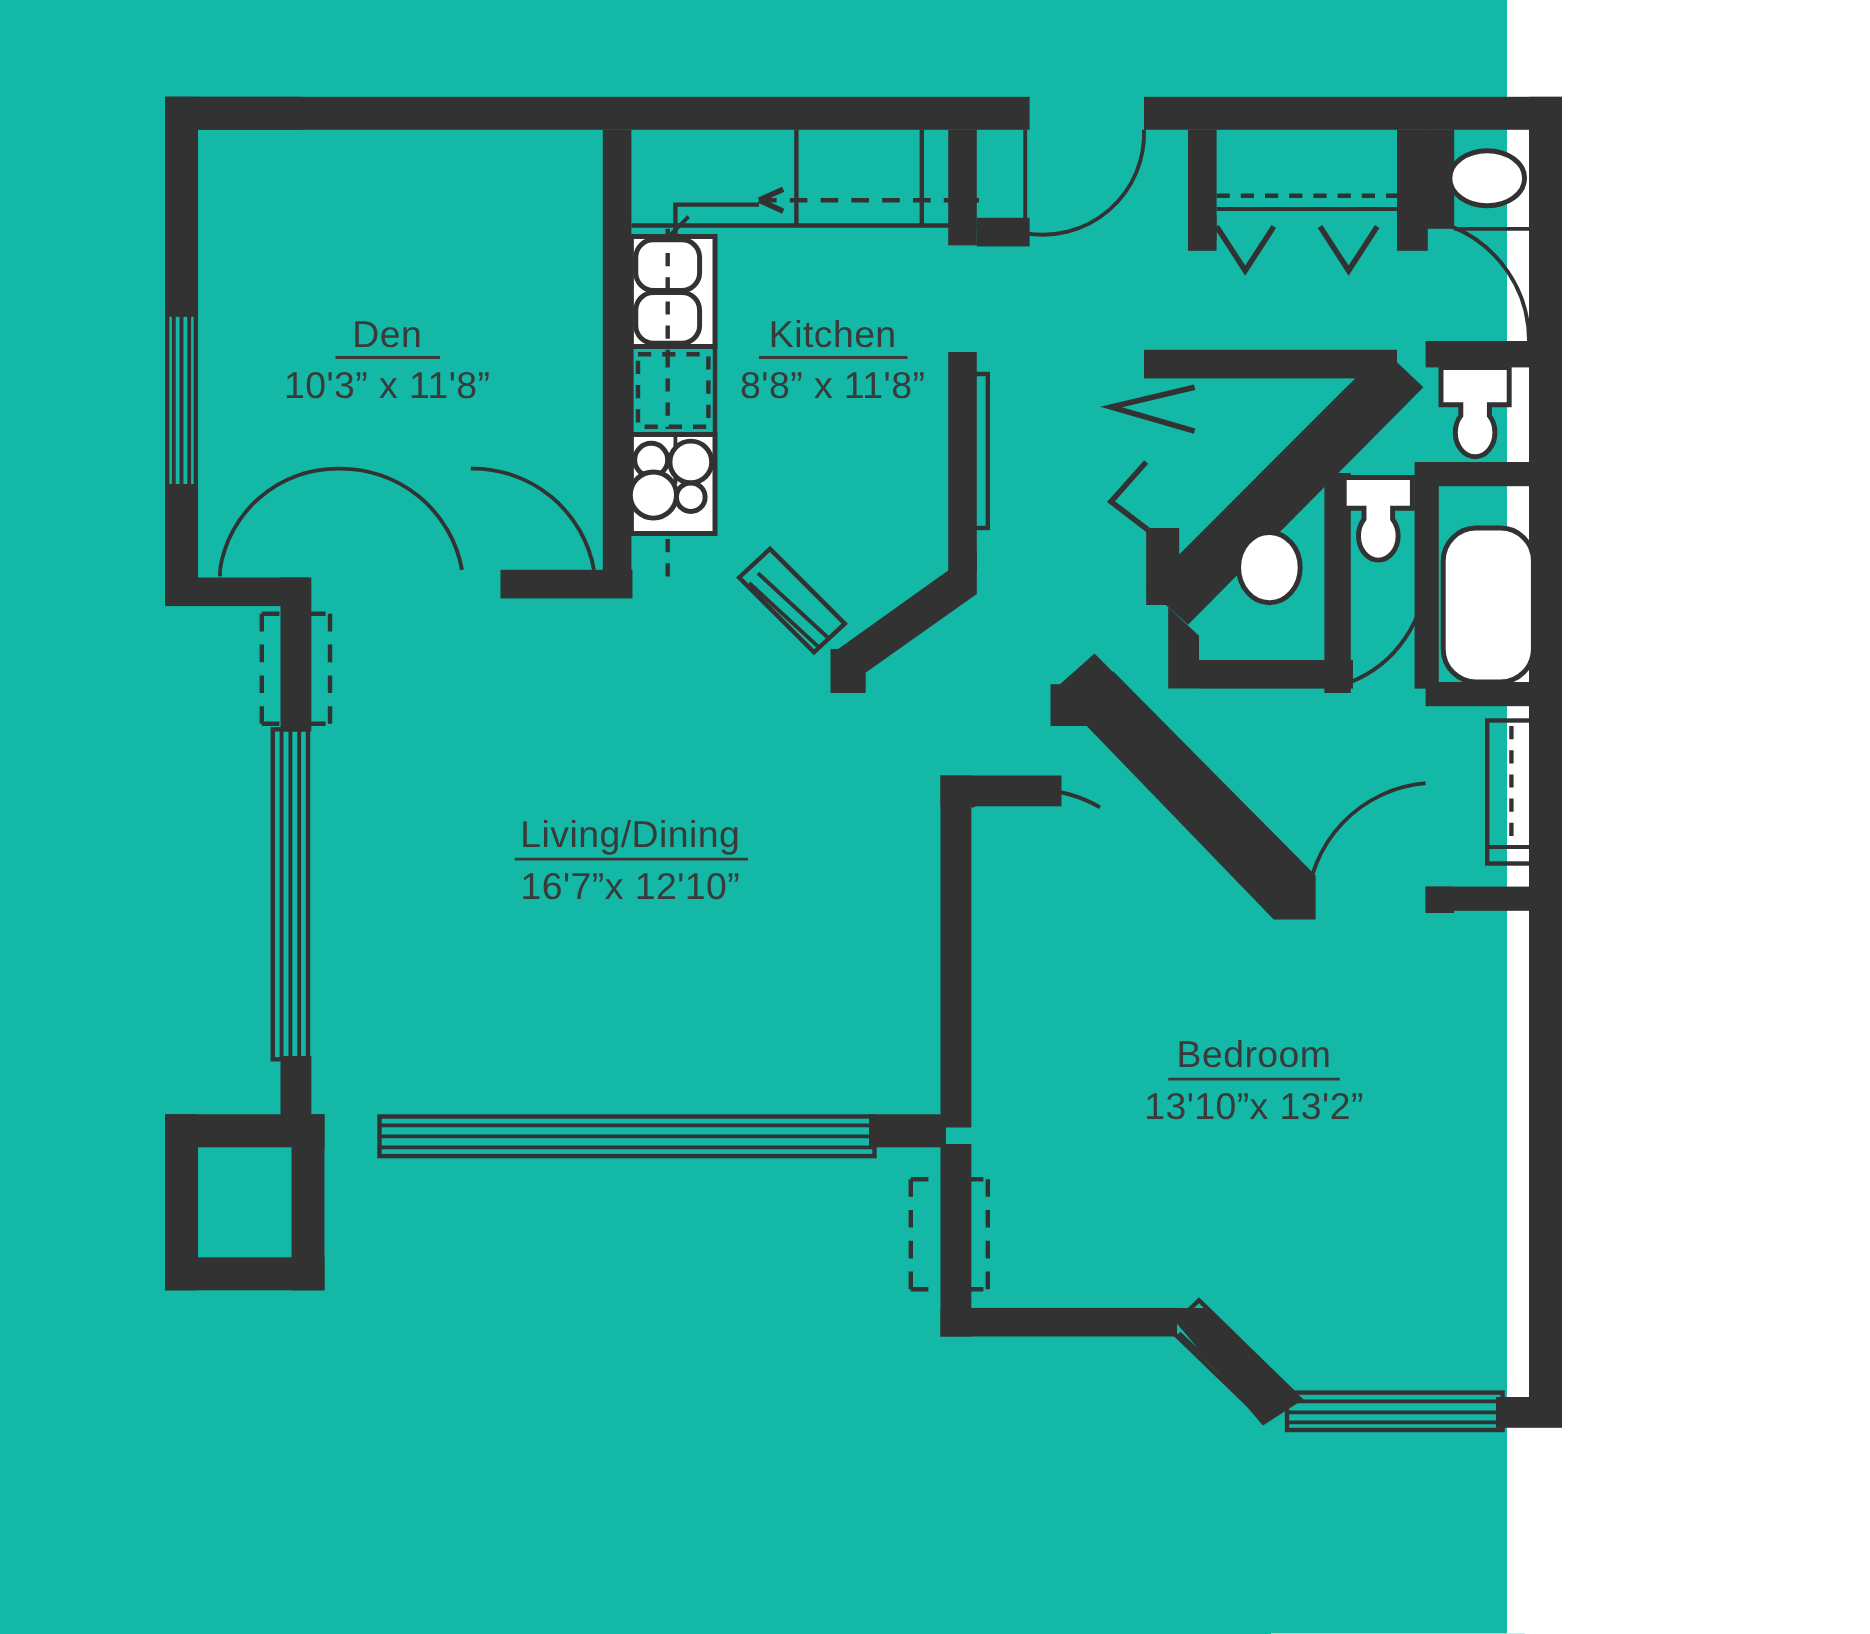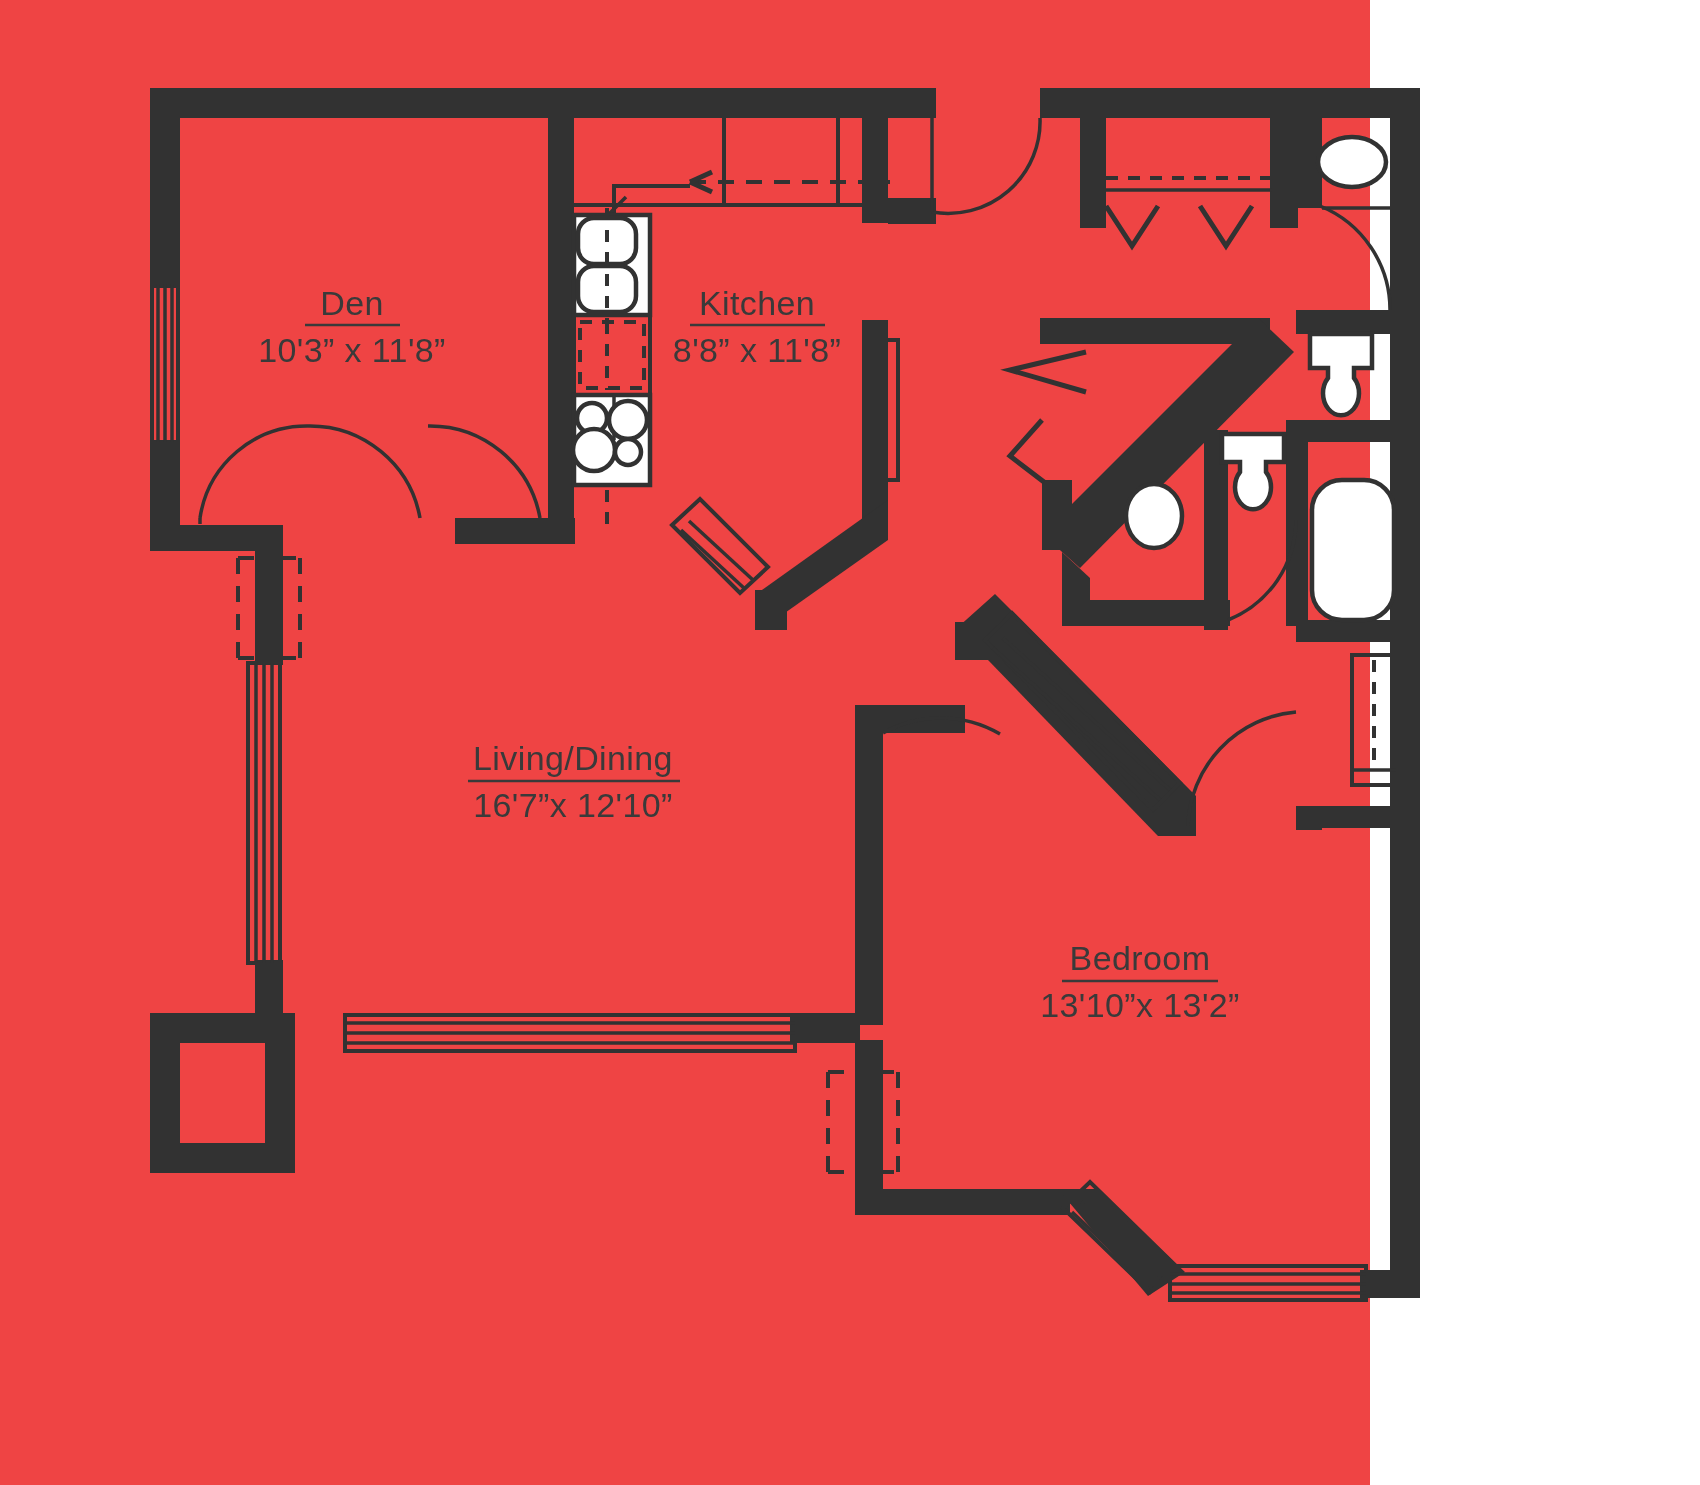--- a/index.html
+++ b/index.html
@@ -10,21 +10,21 @@
   body {
     width: 1700px;
     height: 1485px;
     font-family: "Liberation Sans", sans-serif;
     overflow: hidden;
   }
   #floorplan-root {
     position: relative;
     width: 1370px;
     height: 1485px;
-    background: #ef4444;
+    background: #14b8a6;
   }
   svg#plan {
     display: block;
     width: 1700px;
     height: 1485px;
   }
   .wall      { fill: #323232; }
   .thin      { fill: none; stroke: #323232; stroke-width: 4; }
   .thin3     { fill: none; stroke: #323232; stroke-width: 3.5; }
   .fixture   { fill: #ffffff; stroke: #323232; stroke-width: 4.5; }

